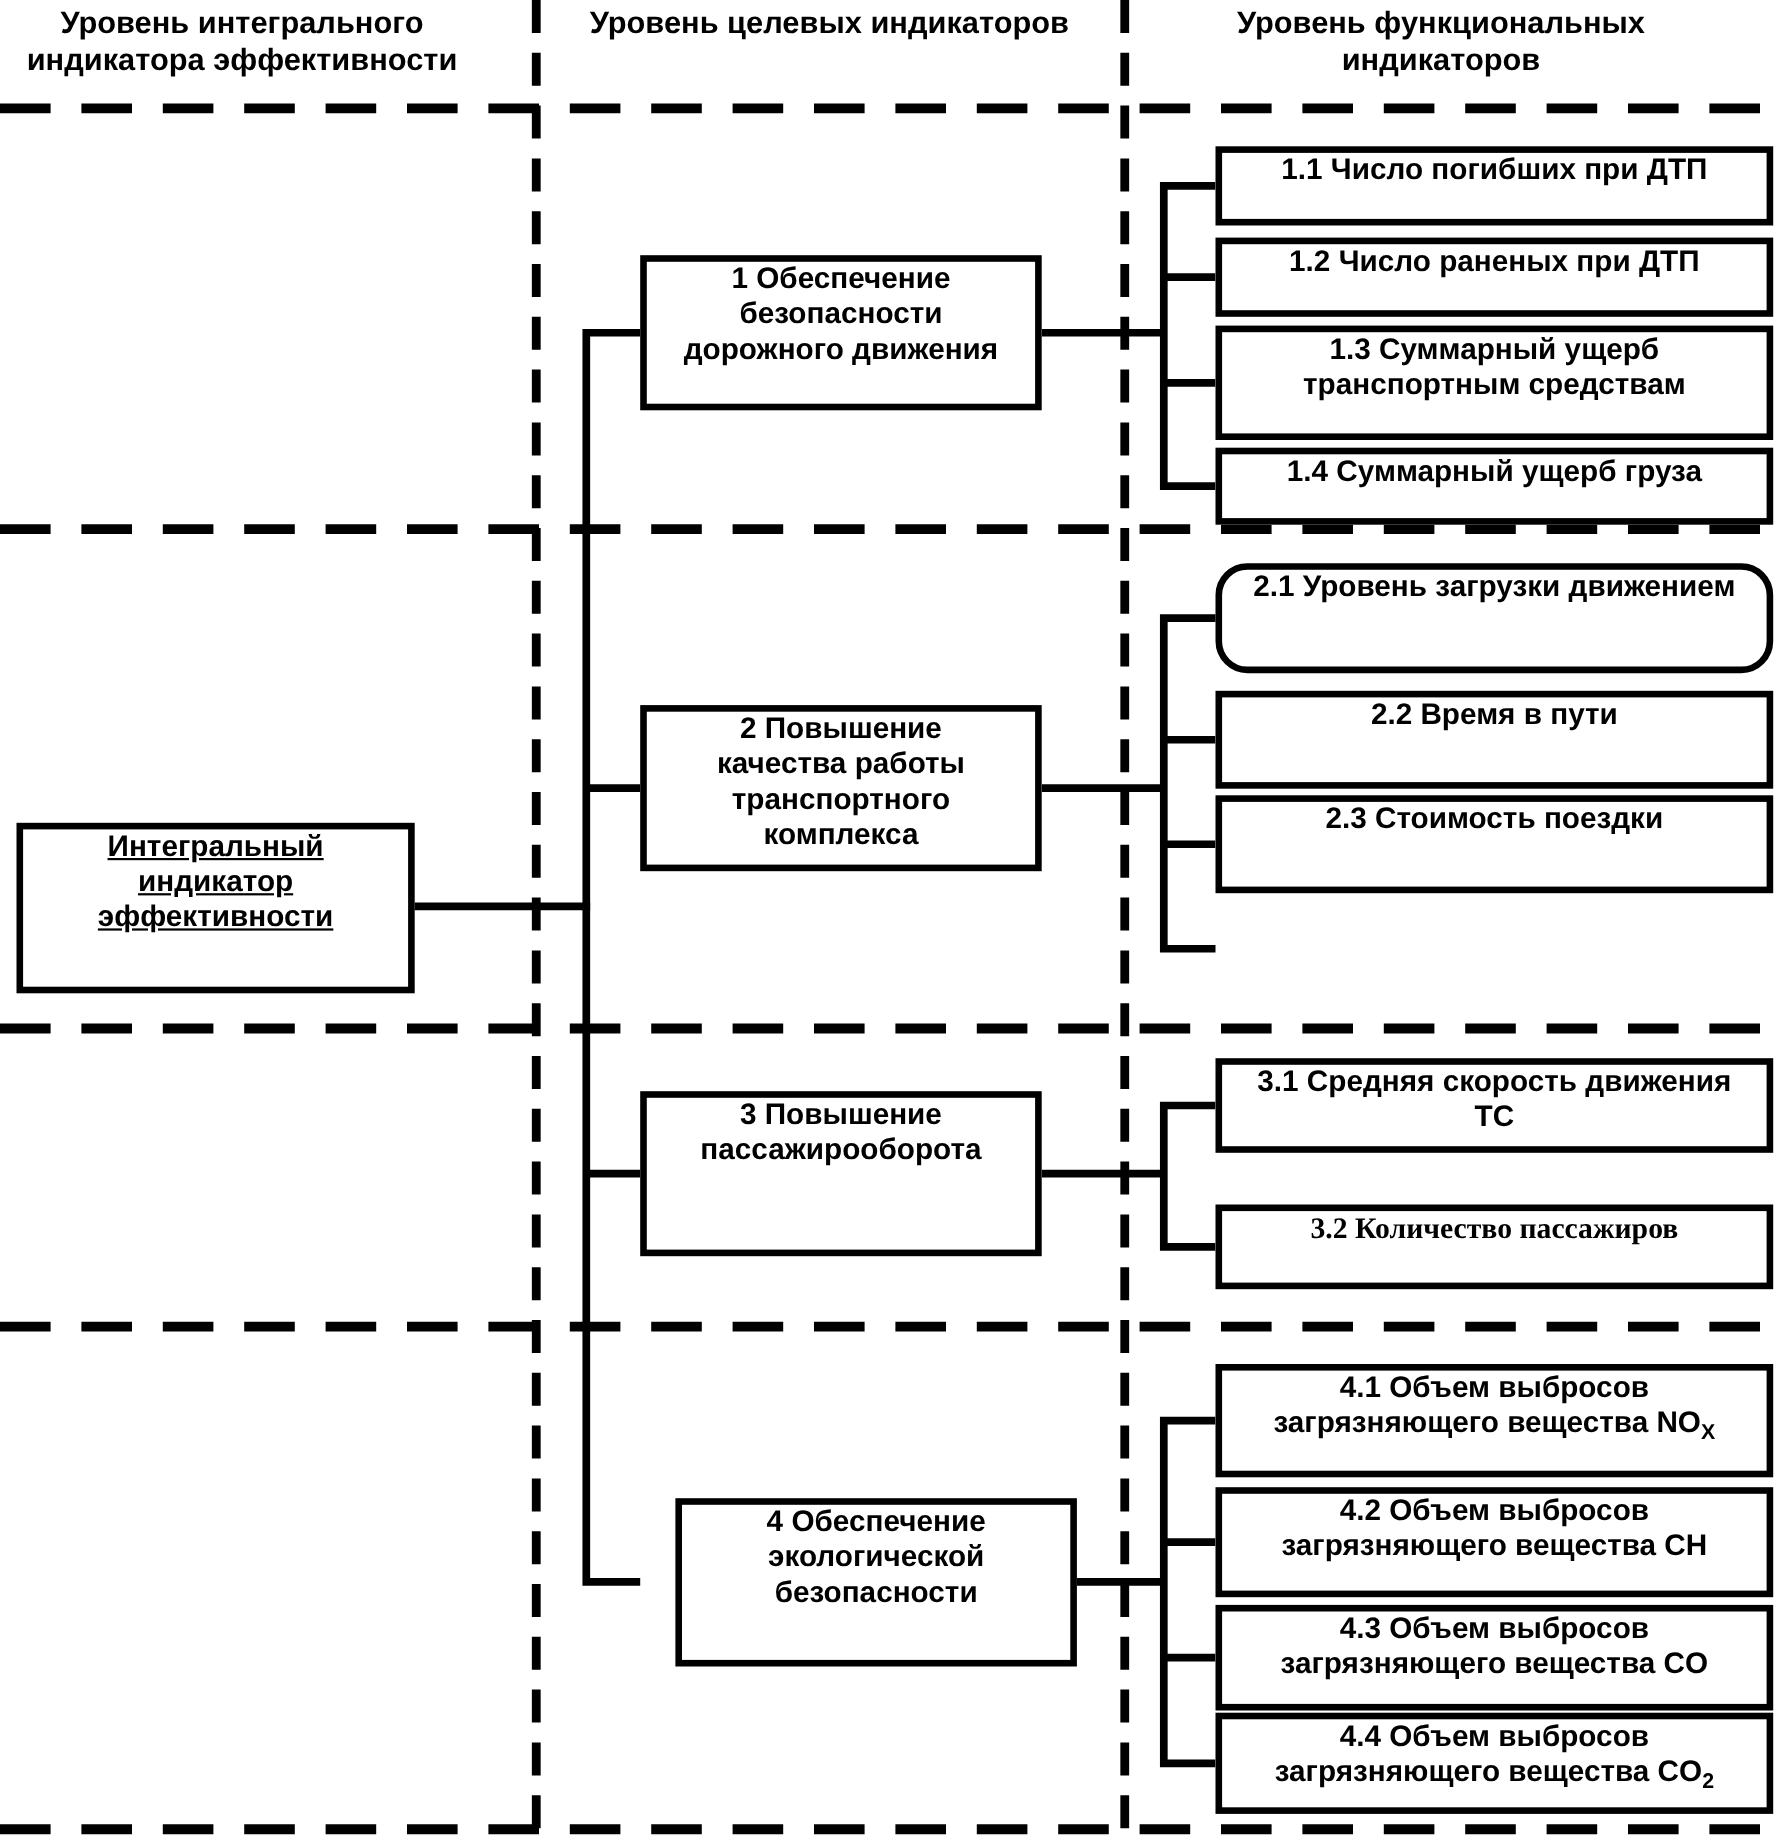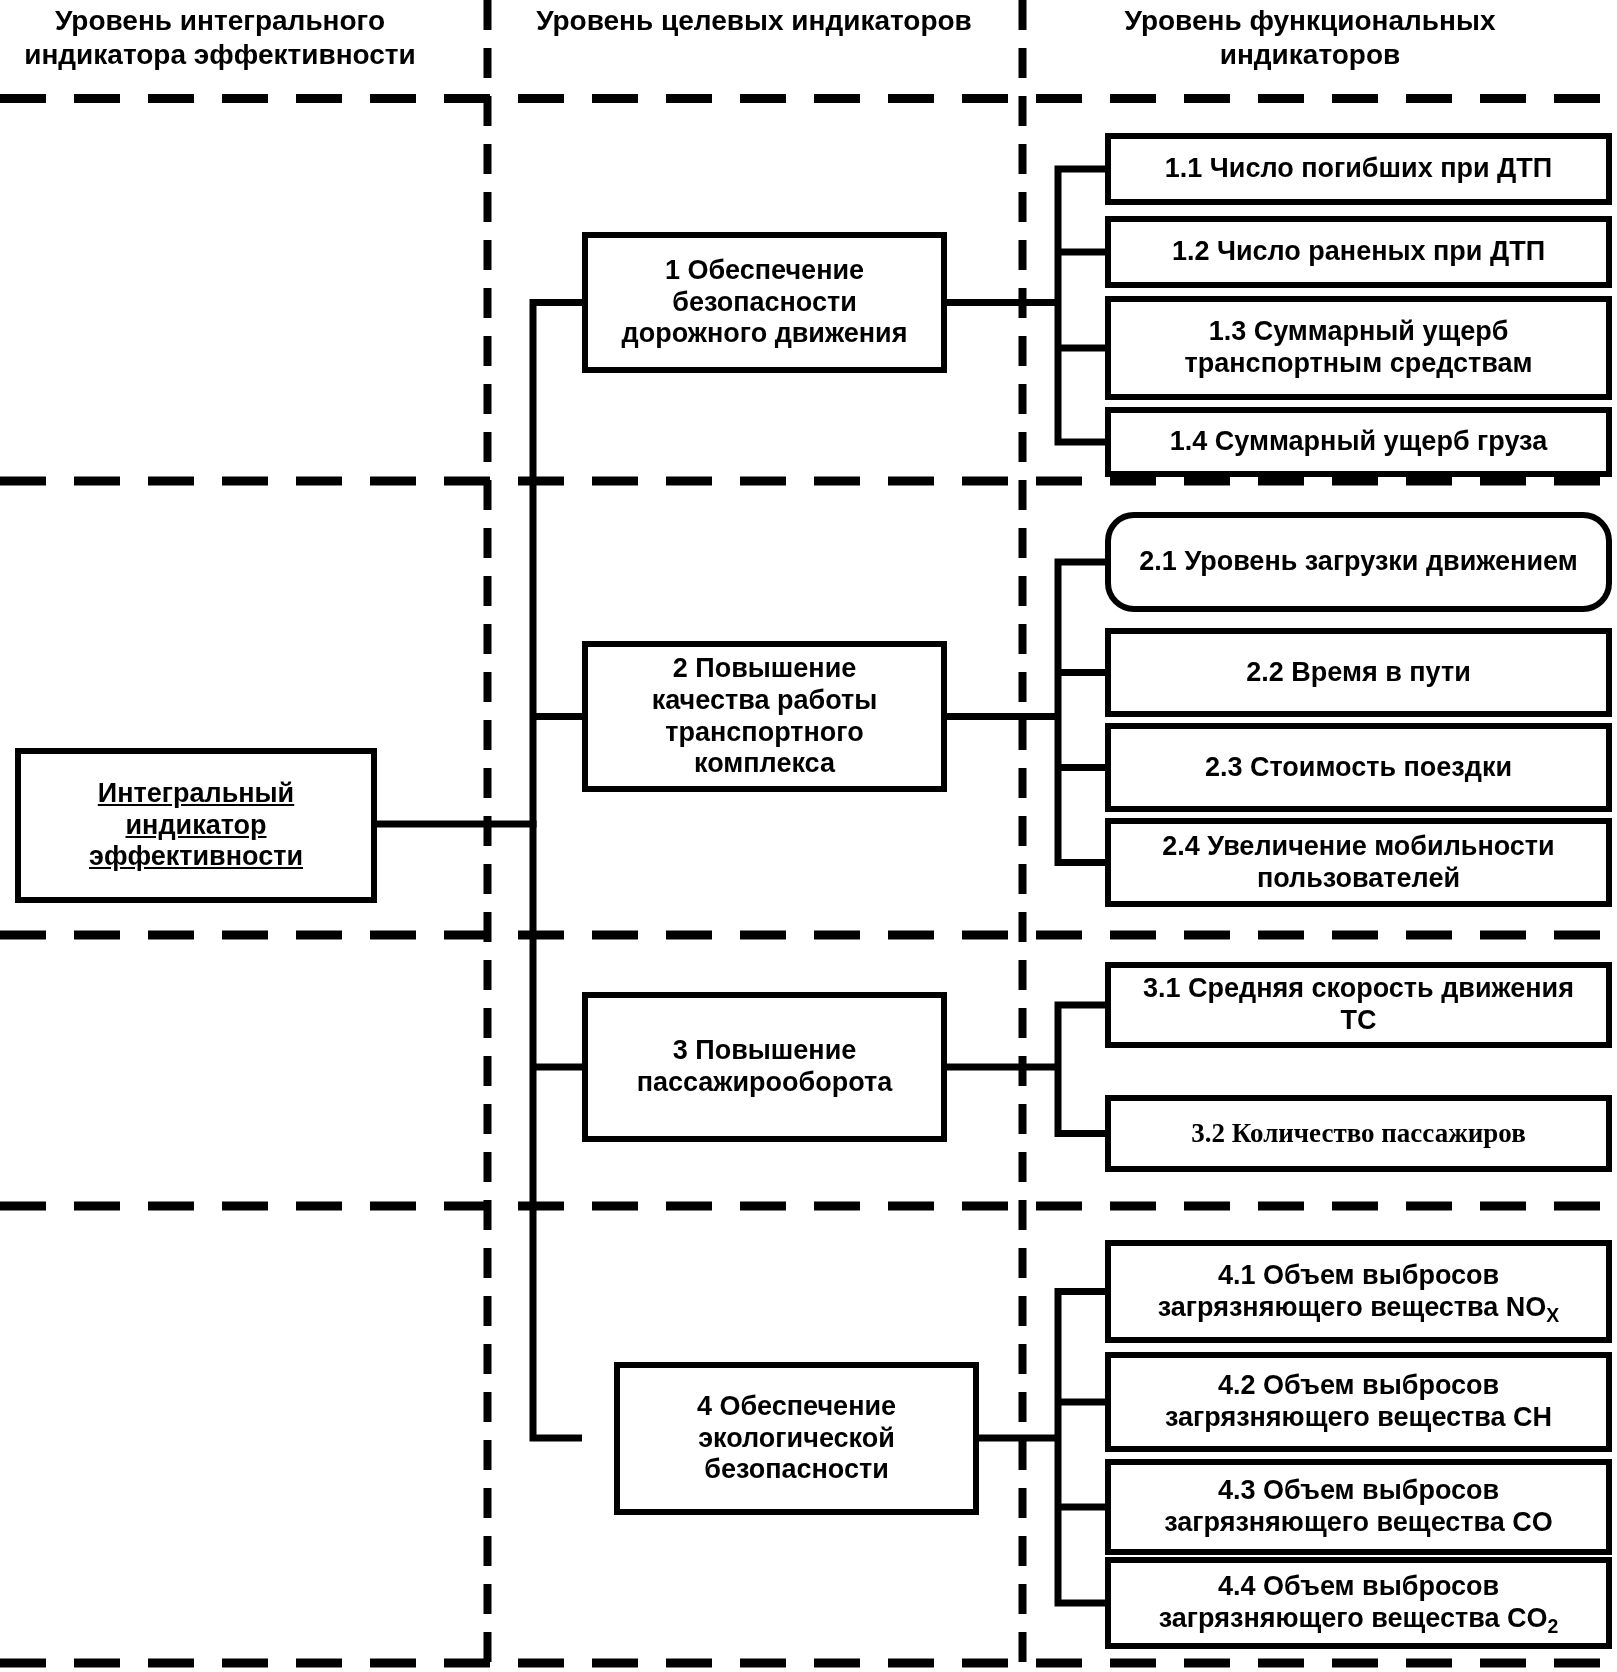--- a/index.html
+++ b/index.html
@@ -18,21 +18,20 @@
     font-size: 28px;
     font-weight: bold;
     line-height: 1.2;
   }
   .box {
     position: absolute;
     box-sizing: border-box;
     border: 6px solid #000000;
     background: #ffffff;
     display: flex;
-    align-items: center;
     justify-content: center;
     text-align: center;
     font-size: 27px;
     font-weight: bold;
     line-height: 1.18;
   }
   .box .lbl { display: inline-block; }
   .box sub { font-size: 0.72em; line-height: 0; }
   
   .n-root { left: 15px;   top: 748px;  width: 362px; height: 155px; text-decoration: underline; }
@@ -123,23 +122,20 @@
   </div>
   <div class="box n-f21 w-f">
     <span class="lbl"><span>2.1 Уровень загрузки движением</span><sub></sub></span>
   </div>
   <div class="box n-f22 w-f">
     <span class="lbl"><span>2.2 Время в пути</span><sub></sub></span>
   </div>
   <div class="box n-f23 w-f">
     <span class="lbl"><span>2.3 Стоимость поездки</span><sub></sub></span>
   </div>
-  <div class="box n-f24 w-f">
-    <span class="lbl"><span>2.4 Увеличение мобильности пользователей</span><sub></sub></span>
-  </div>
   <div class="box n-f31 w-f">
     <span class="lbl"><span>3.1 Средняя скорость движения ТС</span><sub></sub></span>
   </div>
   <div class="box n-f32 w-f">
     <span class="lbl"><span>3.2 Количество пассажиров</span><sub></sub></span>
   </div>
   <div class="box n-f41 w-f">
     <span class="lbl"><span>4.1 Объем выбросов загрязняющего вещества NO</span><sub>X</sub></span>
   </div>
   <div class="box n-f42 w-f">

